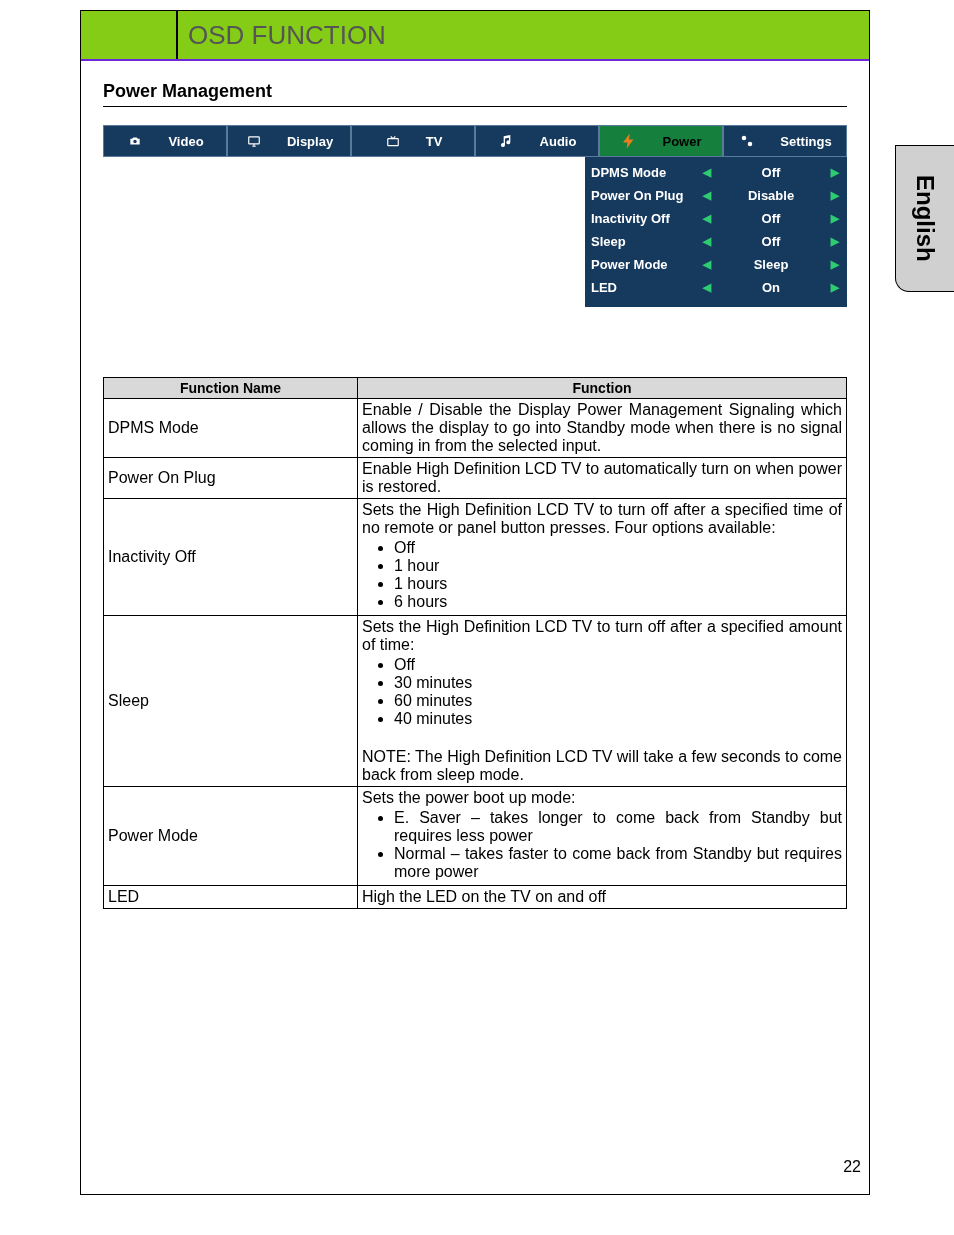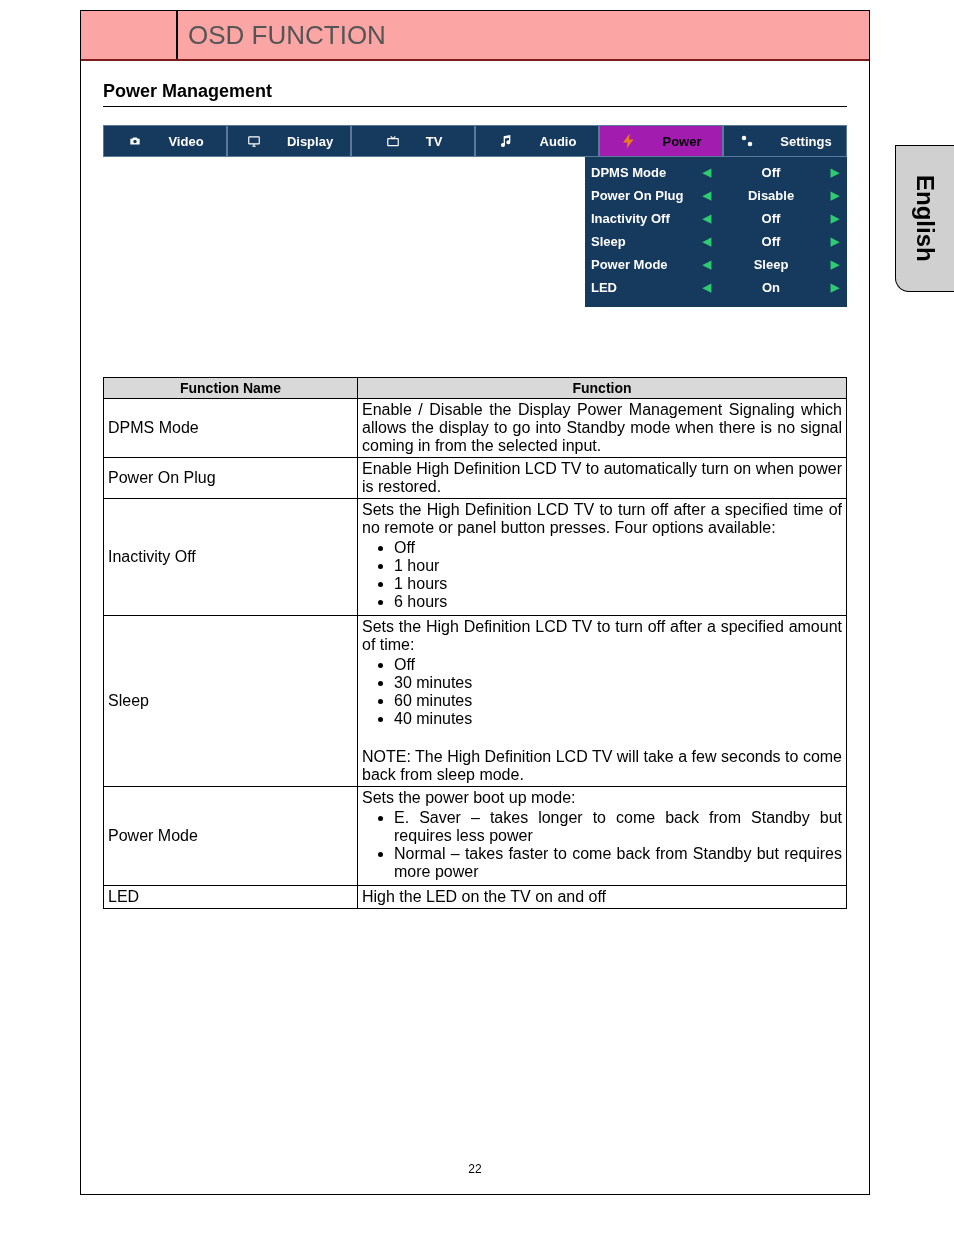--- a/index.html
+++ b/index.html
@@ -14,25 +14,25 @@
   .page {
     border: 1px solid #000;
     position: absolute;
     top: 10px;
     left: 80px;
     width: 790px;
     height: 1185px;
     box-sizing: border-box;
   }
   .header-bar {
-    border-bottom: 2px solid #7f1d1d;
+    border-bottom: 2px solid #6d28d9;
     height: 48px;
     display: flex;
     align-items: stretch;
-    background: #fca5a5;
+    background: #84cc16;
   }
   .header-empty {
     width: 95px;
     border-right: 2px solid #000;
   }
   .header-title {
     flex: 1;
     font-size: 26px;
     color: #555;
     display: flex;
@@ -65,21 +65,21 @@
     color: #fff;
     font-weight: bold;
     font-size: 13px;
     display: flex;
     align-items: center;
     justify-content: center;
     gap: 24px;
     box-sizing: border-box;
   }
   .osd-tab.active {
-    background: #a21caf;
+    background: #15803d;
     color: #000;
   }
   .osd-tab .icon {
     width: 18px;
     height: 18px;
     display: inline-flex;
     align-items: center;
     justify-content: center;
   }
   .osd-body {
@@ -139,23 +139,23 @@
     margin: 2px 0 2px 32px;
     padding: 0;
   }
   .desc-table ul li {
     text-align: left;
   }
   .page-number {
     position: absolute;
     bottom: 18px;
     left: 0;
-    right: 0;
-    text-align: center;
-    font-size: 12px;
+    right: 8px;
+    text-align: right;
+    font-size: 16px;
   }
 
   
   .side-tab {
     position: absolute;
     top: 145px;
     right: 0;
     width: 58px;
     height: 145px;
     background: #d0d0d0;

